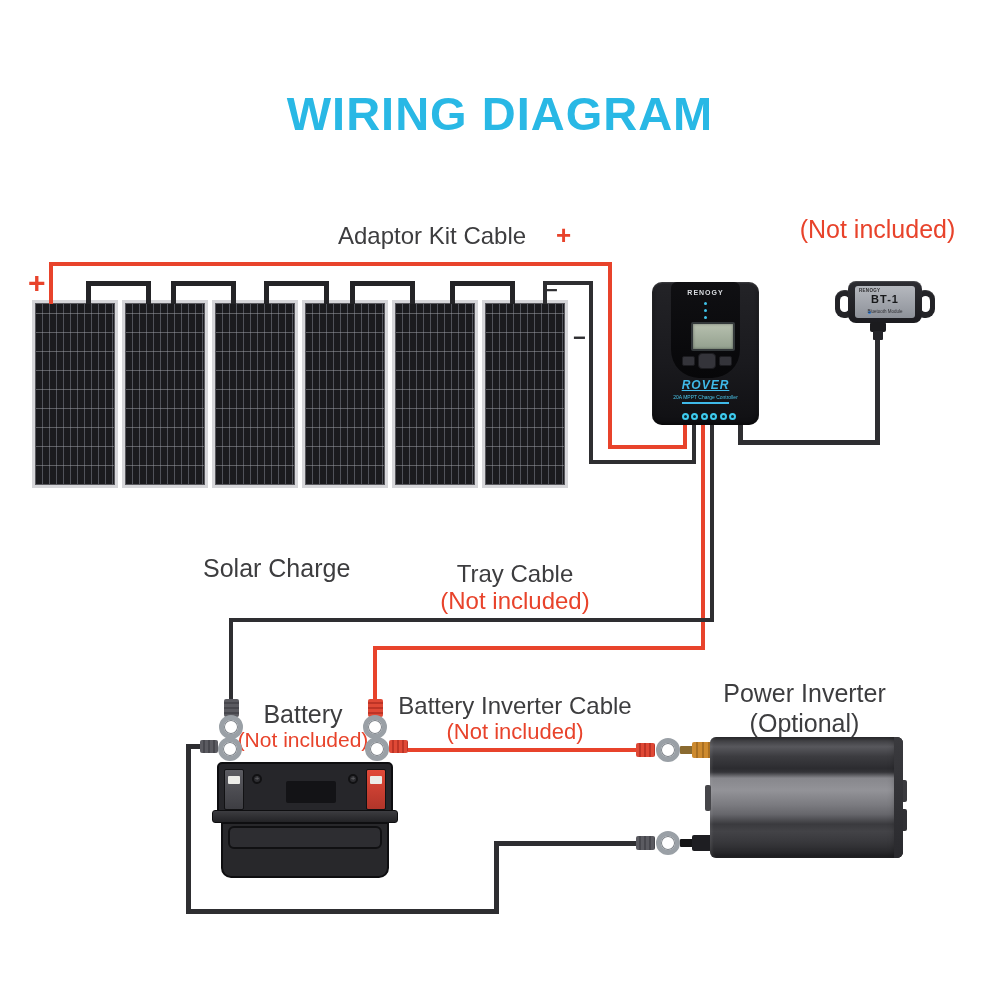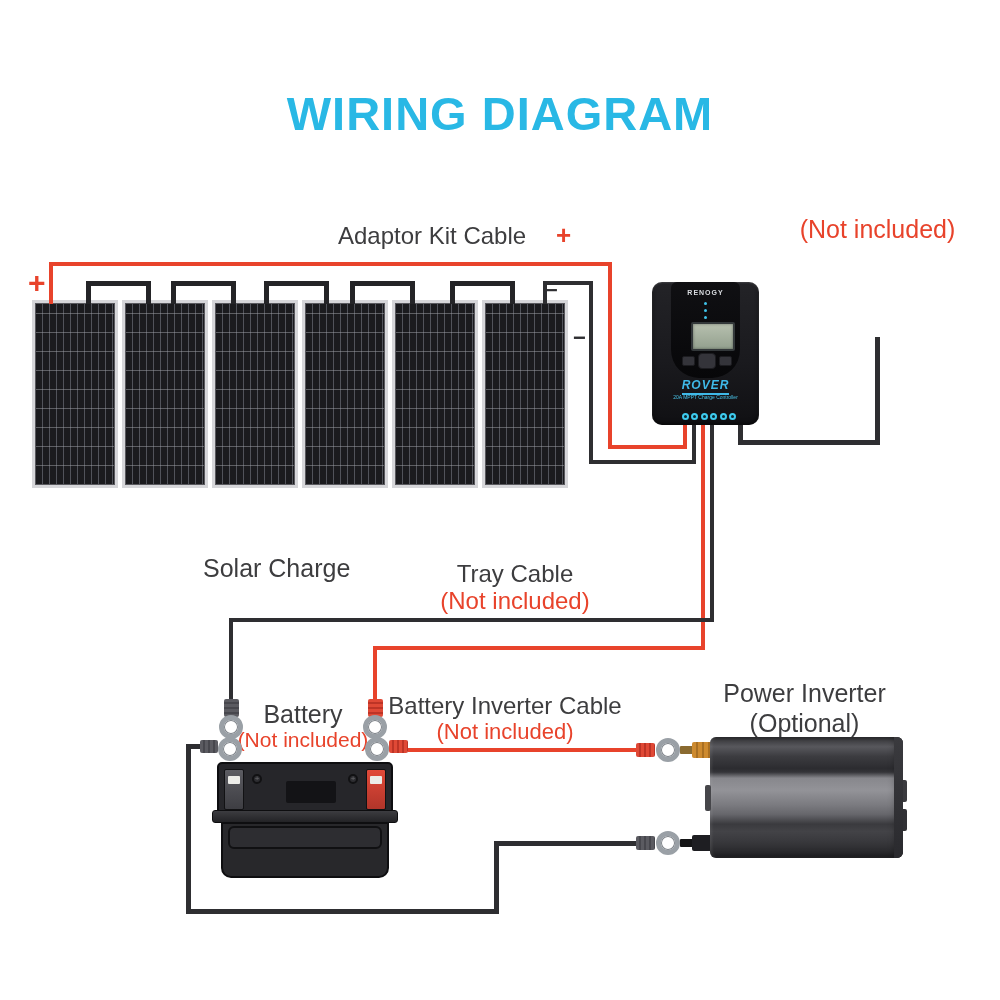--- a/index.html
+++ b/index.html
@@ -41,21 +41,21 @@
   .cc-inner{left:19px;top:0;width:69px;height:96px;background:linear-gradient(180deg,#101013,#070709);
             border-radius:6px 6px 28px 28px;}
   .cc-brand{left:0;top:7px;width:107px;text-align:center;font-size:7px;font-weight:700;
             color:#d9dce0;letter-spacing:1px;}
   .cc-dot{width:3px;height:3px;border-radius:50%;background:#3fc3ea;left:52px;}
   .cc-lcd{left:39px;top:40px;width:40px;height:25px;border:2px solid #33383a;border-radius:2px;
           background:linear-gradient(180deg,#b7c0af,#93a08e);box-shadow:inset 0 0 3px rgba(0,0,0,.4);}
   .cc-btn{background:#34343a;border:1px solid #1c1c20;border-radius:2px;}
   .cc-rover{left:0;top:96px;width:107px;text-align:center;font-size:12px;font-weight:700;
             font-style:italic;letter-spacing:1px;color:#3fb9e8;}
-  .cc-rover span{border-bottom:2px solid #3fb9e8;padding-bottom:1px;}
+  .cc-rover span{border-bottom:2px solid #3fb9e8;padding-bottom:10px;text-decoration:underline;}
   .cc-sub{left:0;top:112px;width:107px;text-align:center;font-size:5px;color:#49c3e8;}
   .term{width:7px;height:7px;border-radius:50%;border:2px solid #3ecbee;background:#0b2830;
         box-sizing:border-box;position:absolute;top:131px;}
   
   .bt-ear{position:absolute;top:9px;width:20px;height:28px;background:#232327;border-radius:9px;
           box-shadow:inset 0 1px 1px rgba(255,255,255,.12);}
   .bt-hole{position:absolute;top:6px;width:9px;height:16px;background:#fff;border-radius:5px;}
   .bt-body{left:13px;top:0;width:74px;height:42px;border-radius:8px;
            background:linear-gradient(180deg,#2d2d32,#1b1b1f);
            box-shadow:inset 0 1px 1px rgba(255,255,255,.15);}
@@ -117,21 +117,21 @@
   <div class="abs lbl center" style="left:425px;top:560px;width:180px;line-height:27px;">
     <div>Tray Cable</div>
     <div class="red">(Not included)</div>
   </div>
 
   <div class="abs lbl center" style="left:228px;top:701px;width:150px;line-height:26px;">
     <div style="font-size:25px;">Battery</div>
     <div class="red" style="font-size:21px;">(Not included)</div>
   </div>
 
-  <div class="abs lbl center" style="left:375px;top:693px;width:260px;line-height:26px;">
+  <div class="abs lbl center" style="left:385px;top:693px;width:260px;line-height:26px;">
     <div>Battery Inverter Cable</div>
     <div class="red" style="font-size:22px;">(Not included)</div>
   </div>
 
   <div class="abs lbl center" style="left:702px;top:678px;width:205px;line-height:30px;font-size:25px;">
     <div>Power Inverter</div>
     <div>(Optional)</div>
   </div>
 
   <div>
@@ -215,20 +215,36 @@
     <div class="abs cc-rover"><span>ROVER</span></div>
     <div class="abs cc-sub">20A MPPT Charge Controller</div>
     <div class="term" style="left:29.5px;"></div>
     <div class="term" style="left:39px;"></div>
     <div class="term" style="left:48.5px;"></div>
     <div class="term" style="left:58px;"></div>
     <div class="term" style="left:67.5px;"></div>
     <div class="term" style="left:77px;"></div>
   </div>
 
+  <div class="abs" style="left:835px;top:281px;width:100px;height:42px;">
+    <div class="bt-ear" style="left:0;">
+        <div class="bt-hole" style="left:5px;"></div>
+      </div>
+    <div class="bt-ear" style="left:80px;">
+        <div class="bt-hole" style="left:6px;"></div>
+      </div>
+    <div class="abs bt-body"></div>
+    <div class="abs bt-plate"></div>
+    <div class="abs bt-brand">RENOGY</div>
+    <div class="abs bt-model">BT-1</div>
+    <div class="abs bt-led"></div>
+    <div class="abs bt-sub">Bluetooth Module</div>
+    <div class="abs" style="left:35px;top:41px;width:16px;height:10px;background:#1b1b1e;border-radius:2px;"></div>
+    <div class="abs" style="left:38px;top:50px;width:10px;height:9px;background:#242428;border-radius:1px;"></div>
+  </div>
 
   <div>
     <div class="crimp grayv" style="left:224px;top:699px;width:15px;height:18px;"></div>
     <div class="ring" style="left:219px;top:715px;"></div>
     <div class="ring" style="left:218px;top:737px;"></div>
     <div class="crimp gray" style="left:200px;top:740px;width:18px;height:13px;"></div>
   </div>
   <div>
     <div class="crimp redv" style="left:368px;top:699px;width:15px;height:18px;"></div>
     <div class="ring" style="left:363px;top:715px;"></div>

